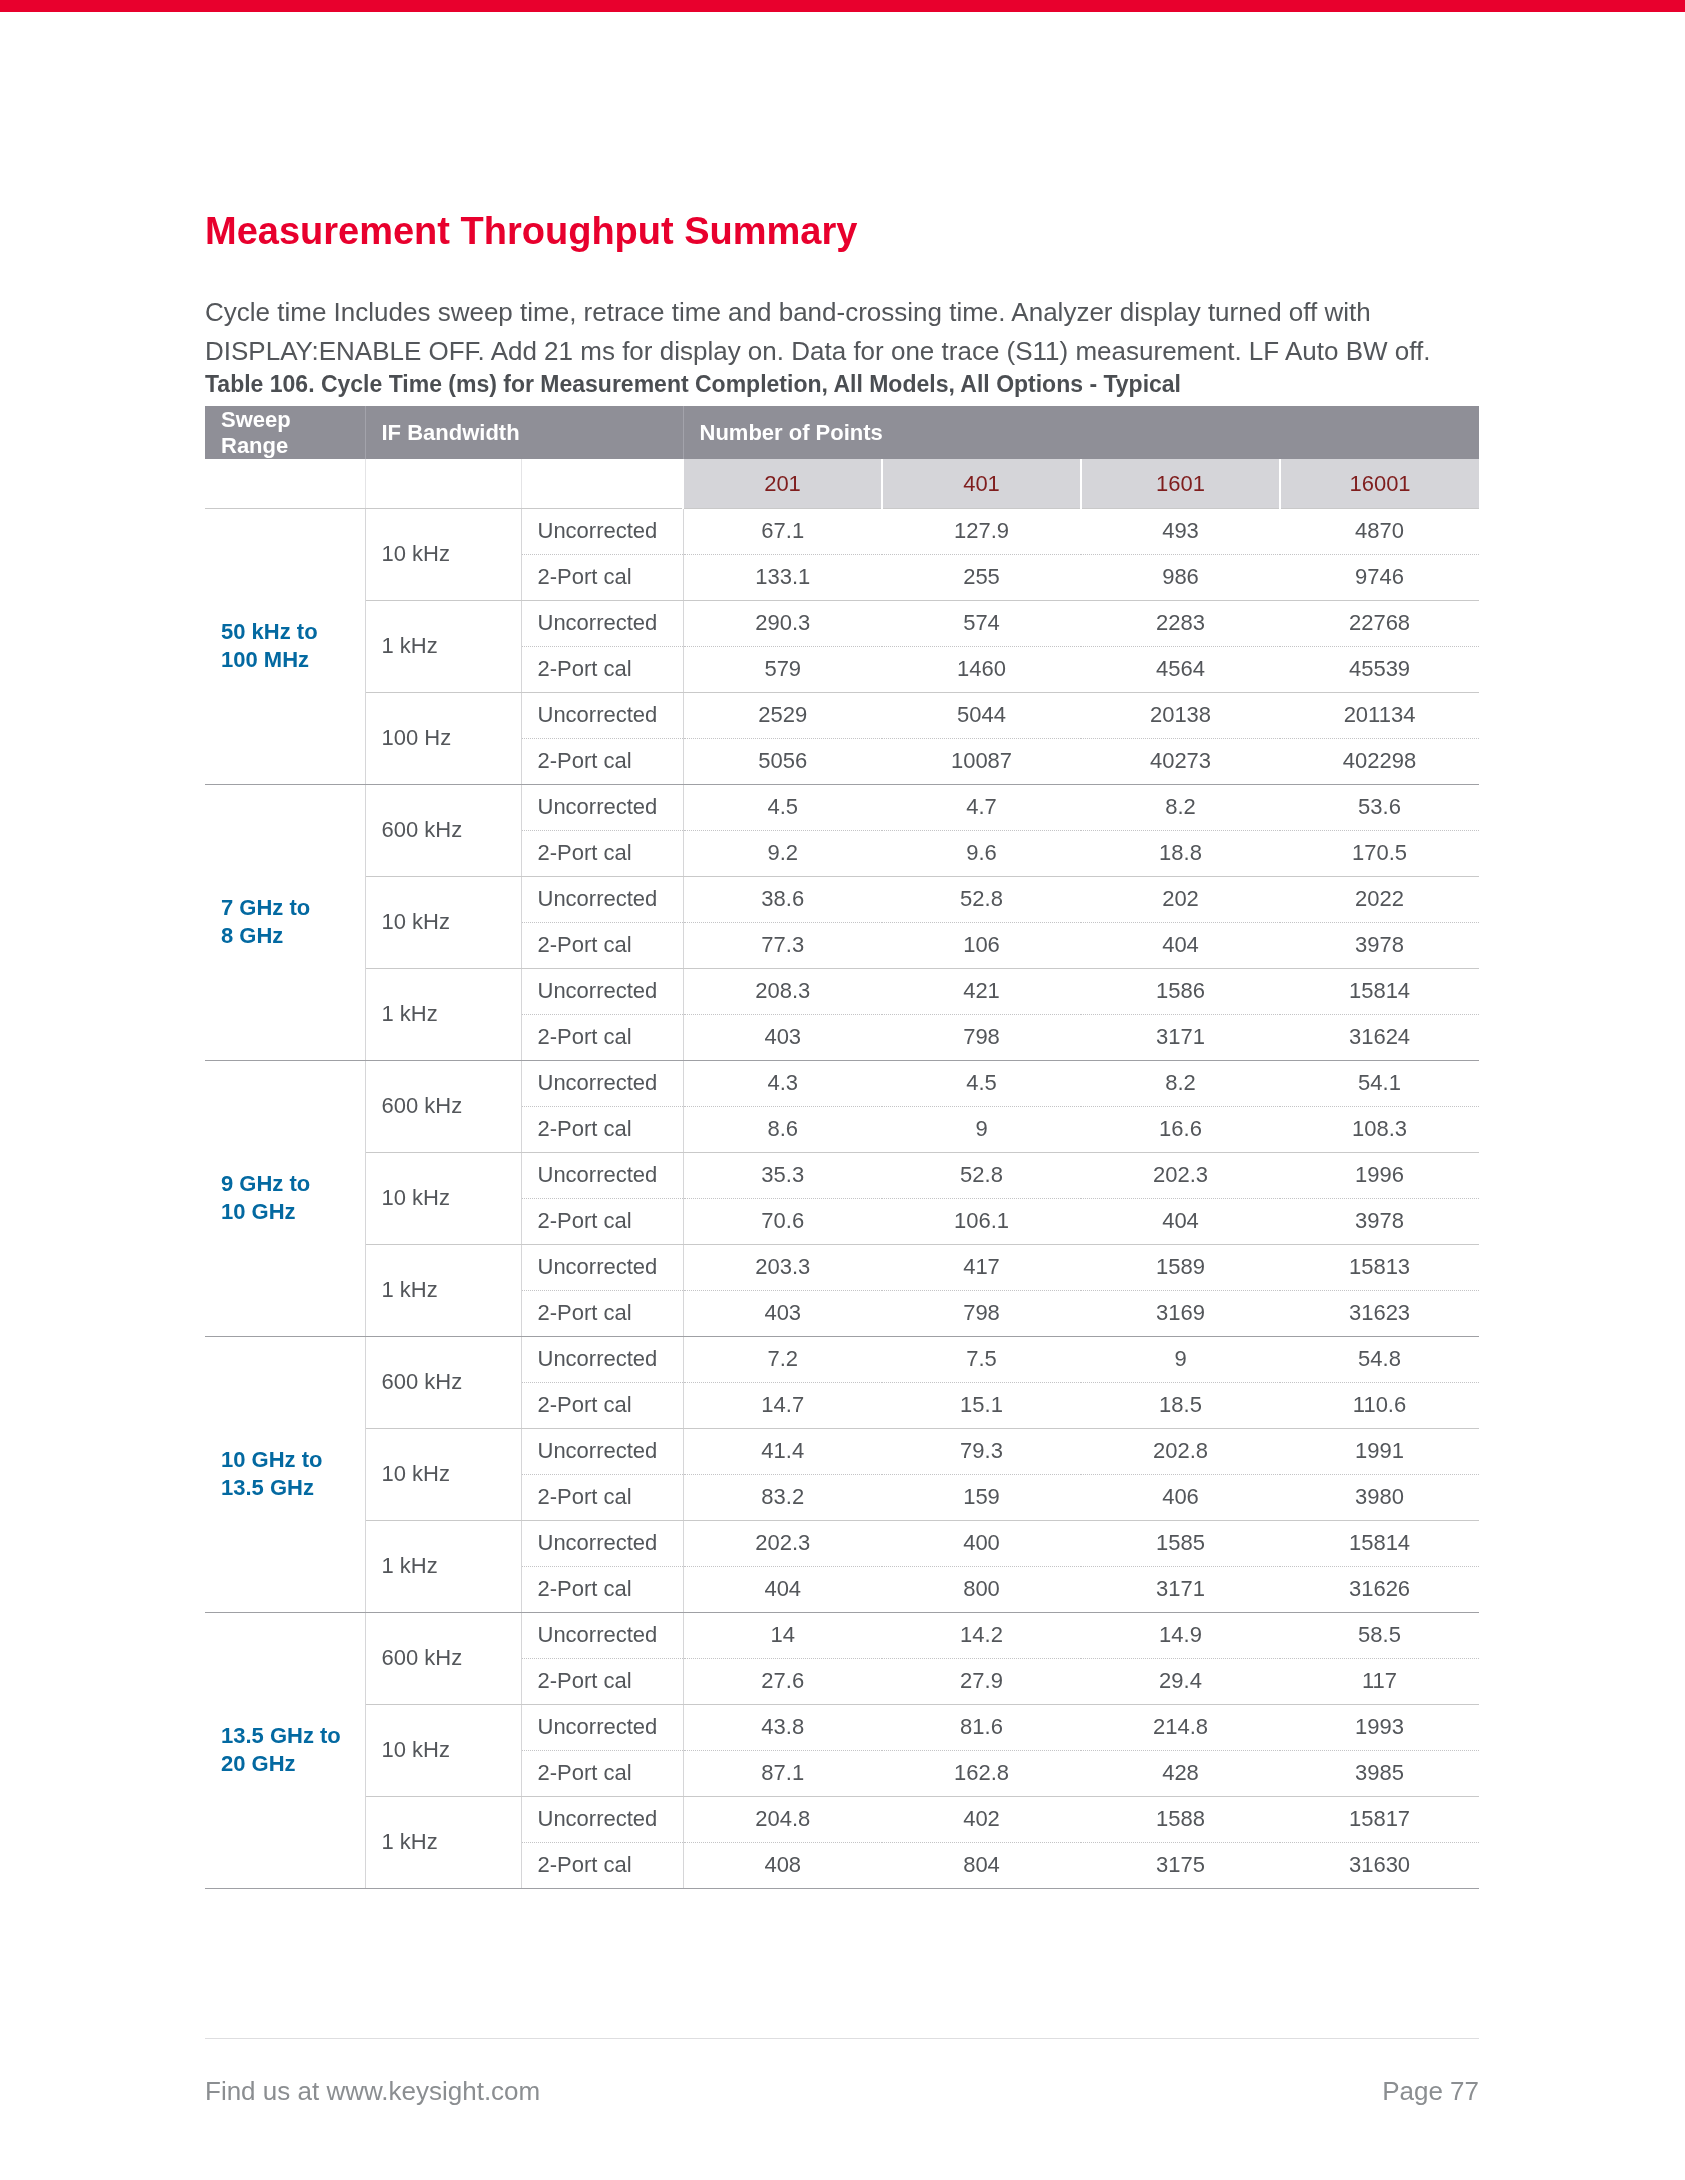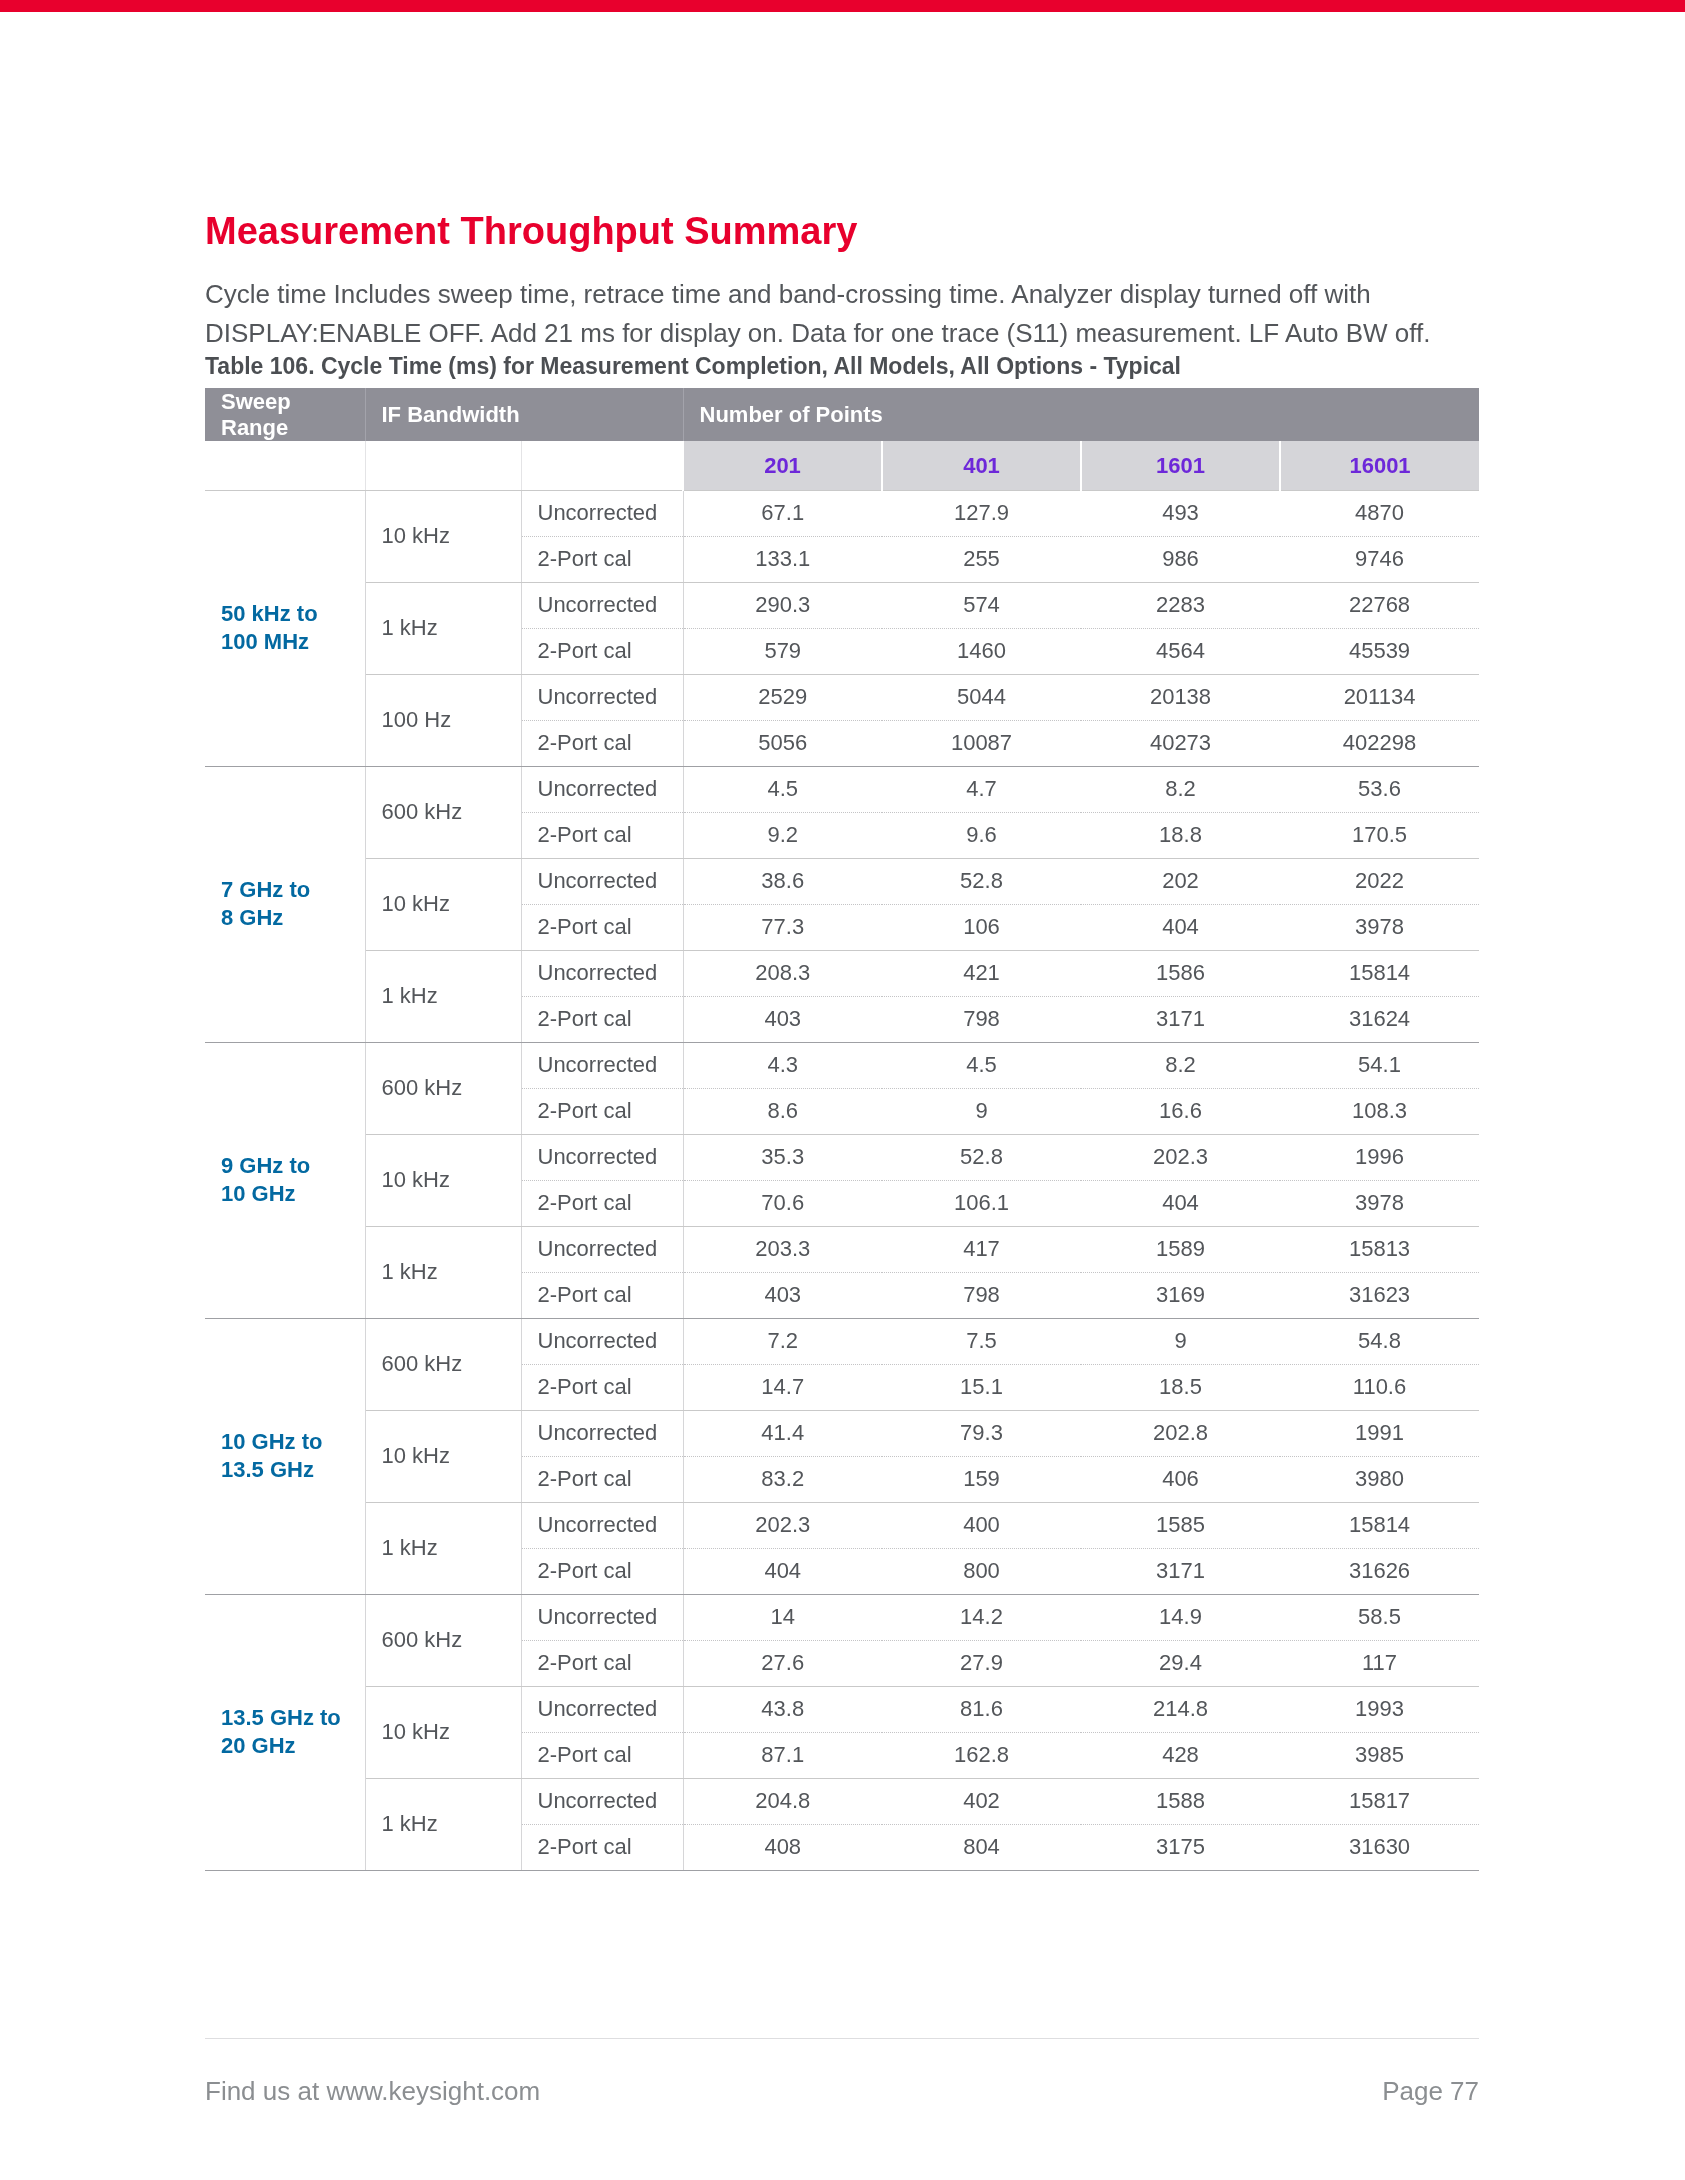--- a/index.html
+++ b/index.html
@@ -13,21 +13,21 @@
   }
   .topbar { width: 100%; height: 12.3px; background: var(--accent, #e8002d); }
   .content { padding: 0 206px 0 205px; }
   .title {
     margin-top: 198px;
     font-size: 38px;
     font-weight: 700;
     color: var(--accent, #e8002d);
   }
   .intro {
-    margin-top: 22px;
+    margin-top: 40px;
     font-size: 26px;
     line-height: 1.5;
     color: #53565a;
   }
   .caption {
     font-size: 23px;
     font-weight: 700;
     color: #4b4e52;
   }
   table.tbl {
@@ -48,22 +48,22 @@
   tr.hdark th.div { border-right: 1.8px solid #a3a3ab; }
   tr.hsub td.empty {
     height: 49px;
     background: #ffffff;
     border-right: 0.9px solid #e4e4e6;
     border-bottom: 0.9px solid #c9c9c9;
   }
   tr.hsub th.pt {
     height: 49px;
     background: var(--subheader-bg, #d5d5d9);
-    color: #6d28d9;
-    font-weight: 700;
+    color: #7f1d1d;
+    font-weight: 400;
     text-align: center;
     border-left: 2.6px solid #ffffff;
     border-bottom: 0.9px solid #c9c9c9;
   }
   tbody td { height: 46px; padding: 0 16px; }
   td.sweep {
     font-weight: 700;
     color: #0369a1;
     vertical-align: middle;
     white-space: pre-line;

